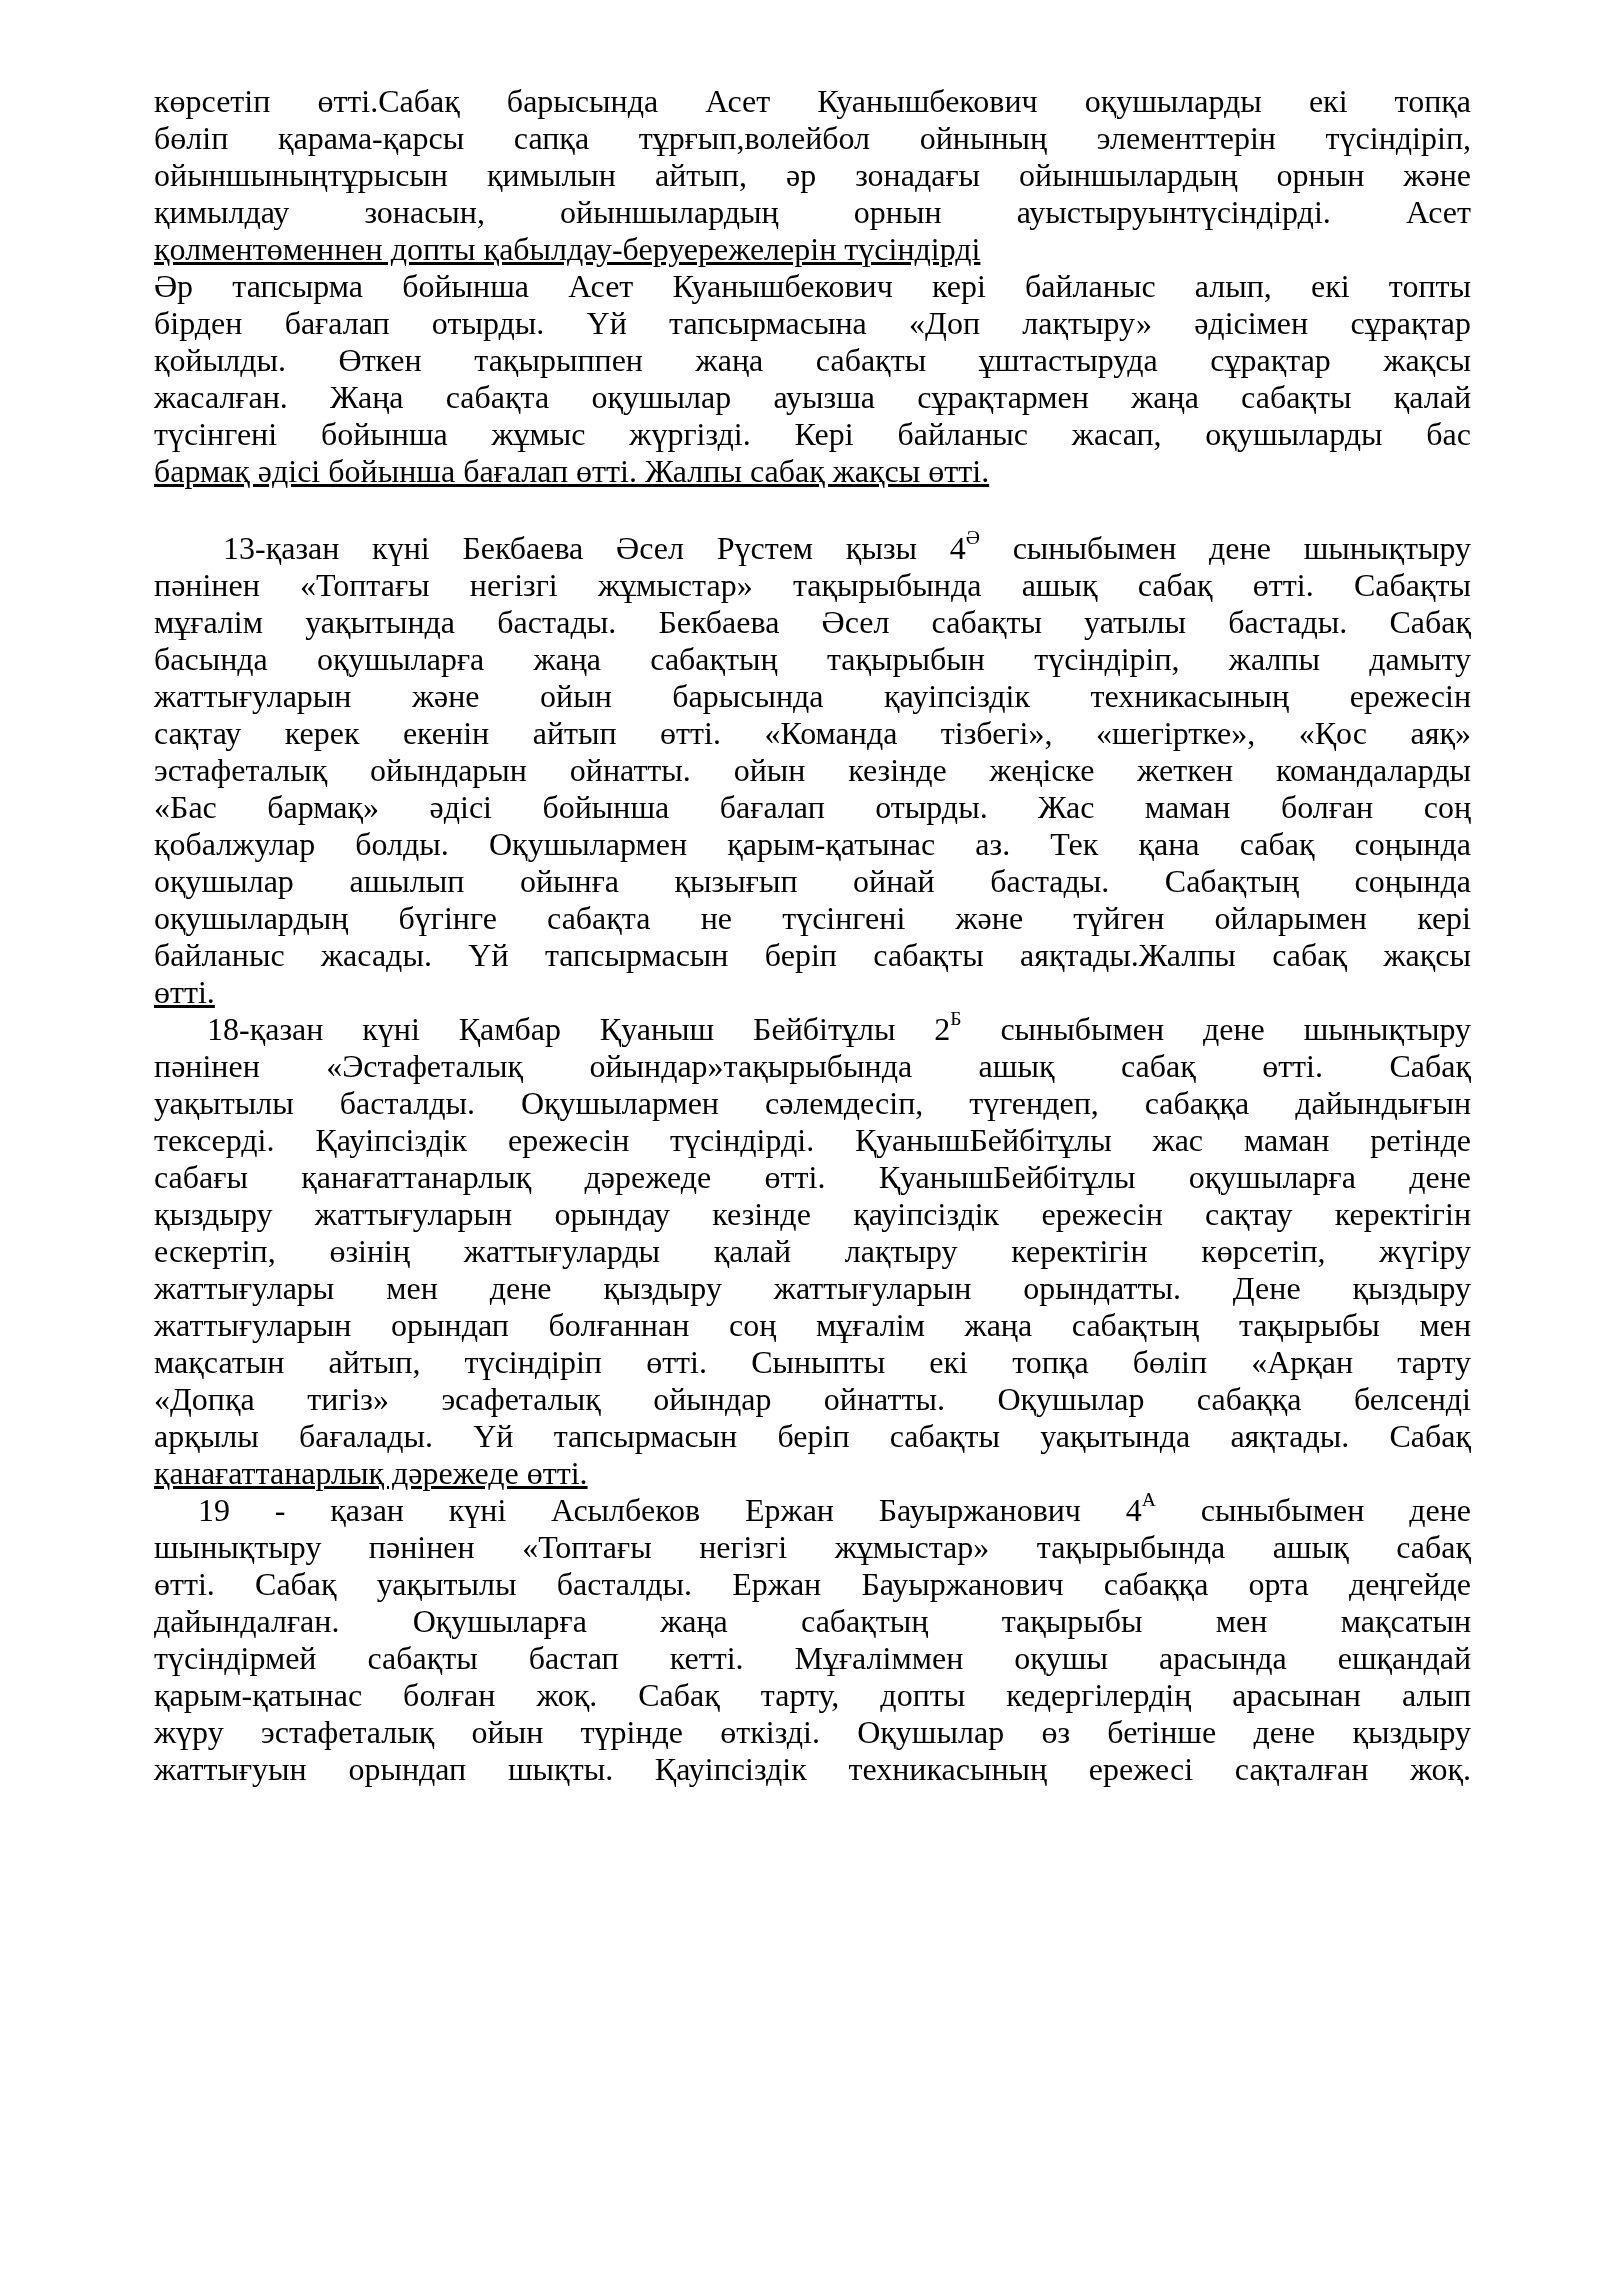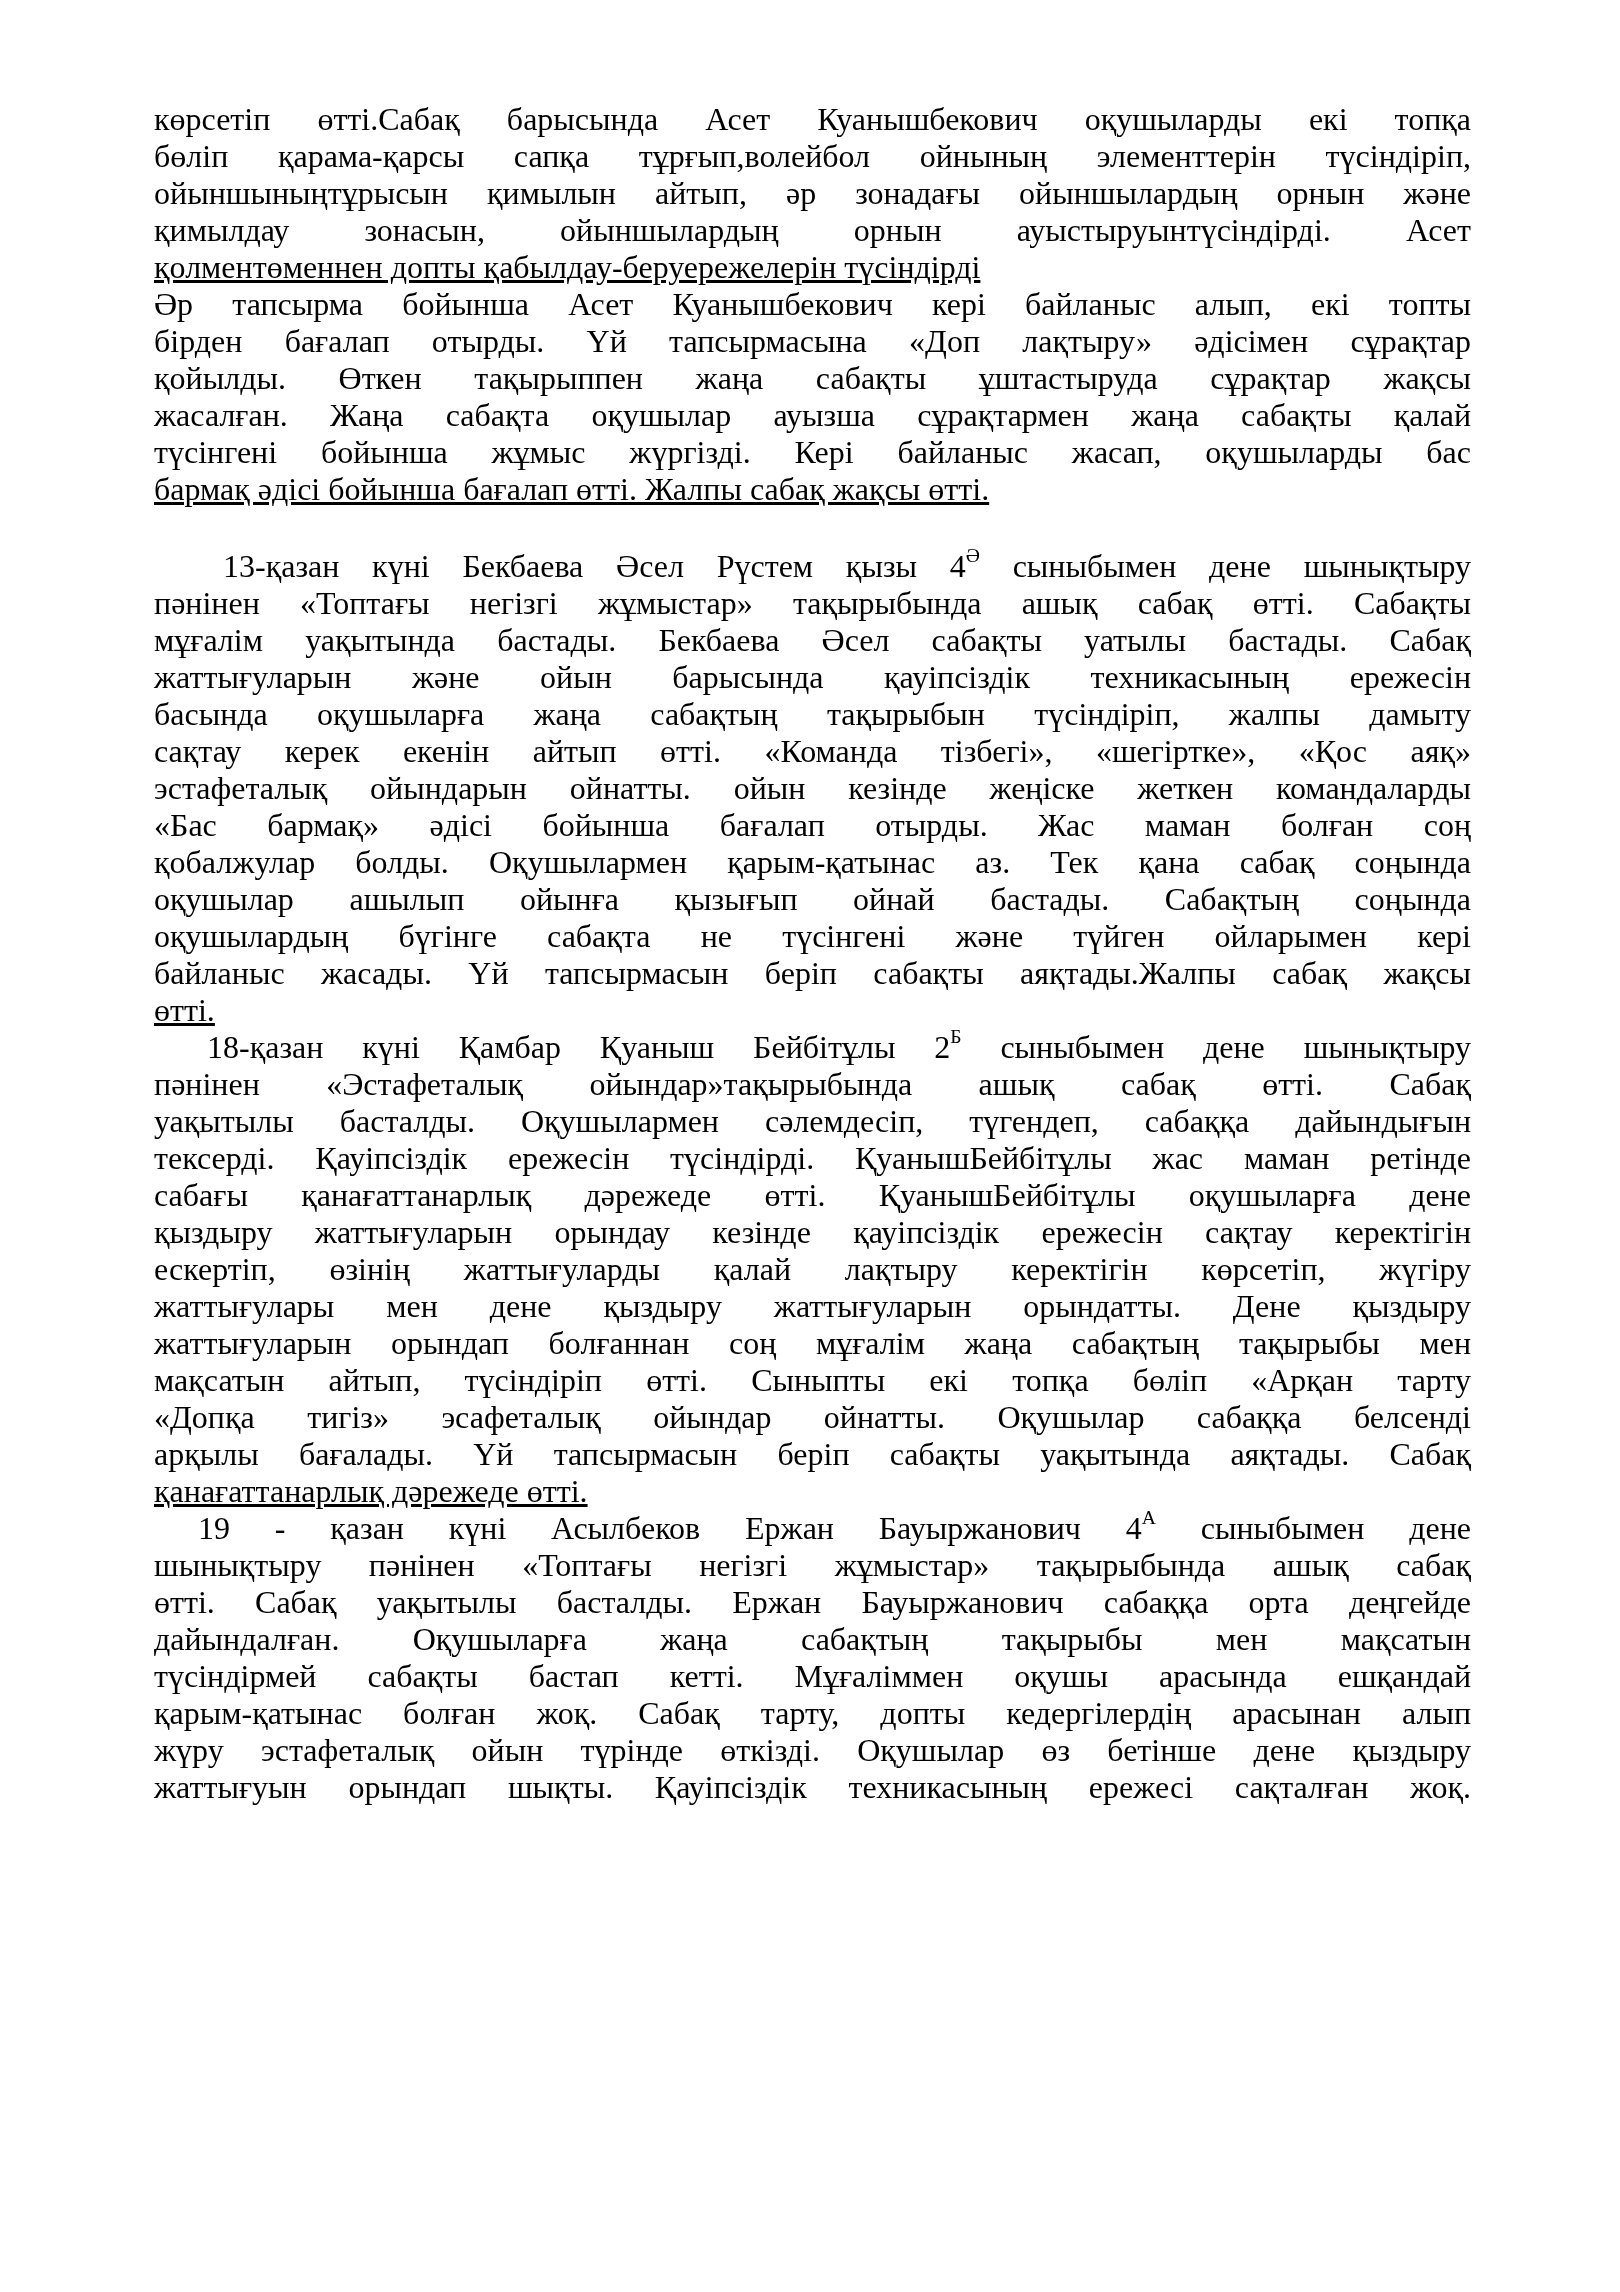--- a/index.html
+++ b/index.html
@@ -1,20 +1,20 @@
 <!DOCTYPE html>
 <html><head>
 <meta charset="utf-8">
 <style>
   html, body { margin: 0; padding: 0; background: #ffffff; }
   body { width: 1620px; height: 2293px; position: relative; overflow: hidden; }
   .page {
     position: absolute;
     left: 154px;
-    top: 101px;
+    top: 83px;
     width: 1317px;
     font-family: "Liberation Serif", serif;
     font-size: 32px;
     color: #000000;
   }
   .line {
     height: 37px;
     line-height: 37px;
     white-space: nowrap;
     text-align: justify;
@@ -74,24 +74,24 @@
       <div class="line indent-1">
         <span class="j"><span>13-қазан күні  Бекбаева Әсел Рүстем қызы 4</span><sup>Ә</sup><span> сыныбымен дене шынықтыру</span></span>
       </div>
       <div class="line">
         <span class="j">пәнінен «Топтағы негізгі жұмыстар» тақырыбында ашық сабақ өтті. Сабақты</span>
       </div>
       <div class="line">
         <span class="j">мұғалім уақытында бастады. Бекбаева Әсел сабақты уатылы бастады. Сабақ</span>
       </div>
       <div class="line">
-        <span class="j">жаттығуларын және ойын барысында қауіпсіздік техникасының ережесін</span>
+        <span class="j">басында оқушыларға жаңа сабақтың тақырыбын түсіндіріп, жалпы дамыту</span>
       </div>
       <div class="line">
-        <span class="j">басында оқушыларға жаңа сабақтың тақырыбын түсіндіріп, жалпы дамыту</span>
+        <span class="j">жаттығуларын және ойын барысында қауіпсіздік техникасының ережесін</span>
       </div>
       <div class="line">
         <span class="j">сақтау керек екенін айтып өтті. «Команда тізбегі», «шегіртке», «Қос аяқ»</span>
       </div>
       <div class="line">
         <span class="j">эстафеталық ойындарын ойнатты. ойын кезінде жеңіске жеткен командаларды</span>
       </div>
       <div class="line">
         <span class="j">«Бас бармақ» әдісі бойынша бағалап отырды.  Жас маман болған соң</span>
       </div>

